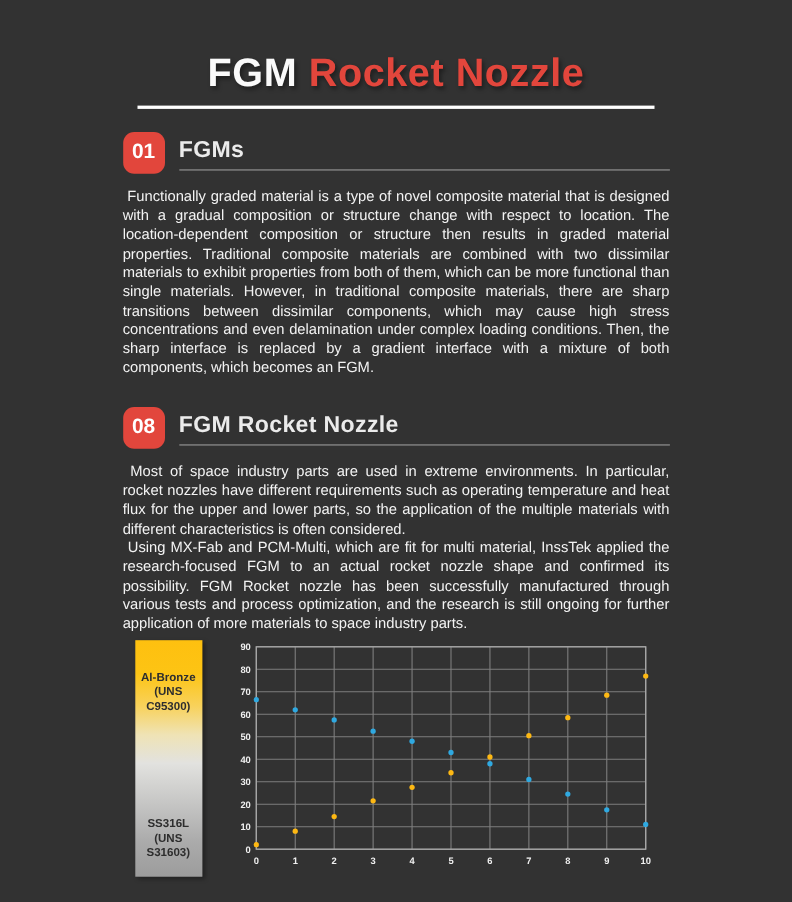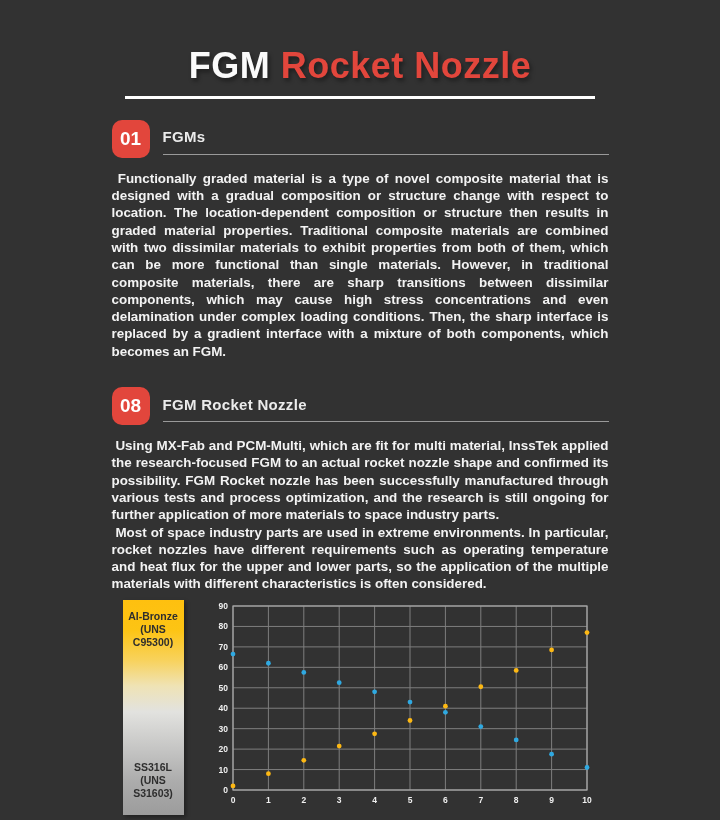--- a/index.html
+++ b/index.html
@@ -26,44 +26,44 @@
   .sec2 { margin-top:27px; }
   .badge {
     width:38px; height:38px; border-radius:10px; background:#E2463C;
     color:#FFFFFF; font-size:19px; font-weight:700;
     display:flex; align-items:center; justify-content:center; flex:0 0 auto;
   }
   .header-right {
     flex:1; margin-left:13px; height:35px; border-bottom:1px solid #9A9A9A;
     display:flex; align-items:center;
   }
-  .section-title { font-size:15px; font-weight:700; color:#EBEBEB; letter-spacing:.3px; }
+  .section-title { font-size:21px; font-weight:700; color:#EBEBEB; letter-spacing:.3px; }
 
   .body-text {
     margin-top:12px; font-size:13.4px; line-height:17.3px; color:#F3F3F3;
-    text-align:justify; white-space:pre-wrap;font-weight:bold;
+    text-align:justify; white-space:pre-wrap;
   }
   .body-text + .body-text { margin-top:0; }
   .source-text {
     margin-top:2px; font-size:11.4px; line-height:15px; color:#E0E0E0;
     text-align:justify; white-space:pre-wrap;
   }
 
   
   .chart-row { display:flex; align-items:flex-start; margin-top:7px; padding-left:11px; }
   .gradient-bar {
     position:relative; width:61px; height:215px; flex:0 0 auto;
     background:linear-gradient(180deg,
       #FEC00F 0%, #FDC414 14%, #F8D25C 28%, #EFE3B5 40%,
       #E2E2DF 52%, #C4C4C3 70%, #ABABAB 85%, #9C9C9C 100%);
     box-shadow:2px 2px 4px rgba(0,0,0,.35);
   }
   .bar-label { position:absolute; width:100%; text-align:center;
     font-size:10.5px; font-weight:700; color:#2E2E2E; line-height:13px; }
-  .bar-label.top { top:10px; }
+  .bar-label.top { top:28px; }
   .bar-label.bottom { bottom:15px; }
 
   .chart-wrap { margin-left:27px; }
   #scatter-svg { overflow:visible; display:block; }
 </style>
 </head>
 <body>
 
 <div class="page">
 
@@ -79,22 +79,22 @@
       </div>
     </div>
     <p class="body-text"> Functionally graded material is a type of novel composite material that is designed with a gradual composition or structure change with respect to location. The location-dependent composition or structure then results in graded material properties. Traditional composite materials are combined with two dissimilar materials to exhibit properties from both of them, which can be more functional than single materials. However, in traditional composite materials, there are sharp transitions between dissimilar components, which may cause high stress concentrations and even delamination under complex loading conditions. Then, the sharp interface is replaced by a gradient interface with a mixture of both components, which becomes an FGM.</p>
 
     <div class="section-header sec2">
       <div class="badge">08</div>
       <div class="header-right">
         <span class="section-title">FGM Rocket Nozzle</span>
       </div>
     </div>
+    <p class="body-text"> Most of space industry parts are used in extreme environments. In particular, rocket nozzles have different requirements such as operating temperature and heat flux for the upper and lower parts, so the application of the multiple materials with different characteristics is often considered.</p>
     <p class="body-text"> Using MX-Fab and PCM-Multi, which are fit for multi material, InssTek applied the research-focused FGM to an actual rocket nozzle shape and confirmed its possibility. FGM Rocket nozzle has been successfully manufactured through various tests and process optimization, and the research is still ongoing for further application of more materials to space industry parts.</p>
-    <p class="body-text"> Most of space industry parts are used in extreme environments. In particular, rocket nozzles have different requirements such as operating temperature and heat flux for the upper and lower parts, so the application of the multiple materials with different characteristics is often considered.</p>
 
     <div class="chart-row">
       <div class="gradient-bar">
         <div class="bar-label top">
           <div>Al-Bronze</div>
           <div>(UNS C95300)</div>
         </div>
         <div class="bar-label bottom">
           <div>SS316L</div>
           <div>(UNS S31603)</div>

